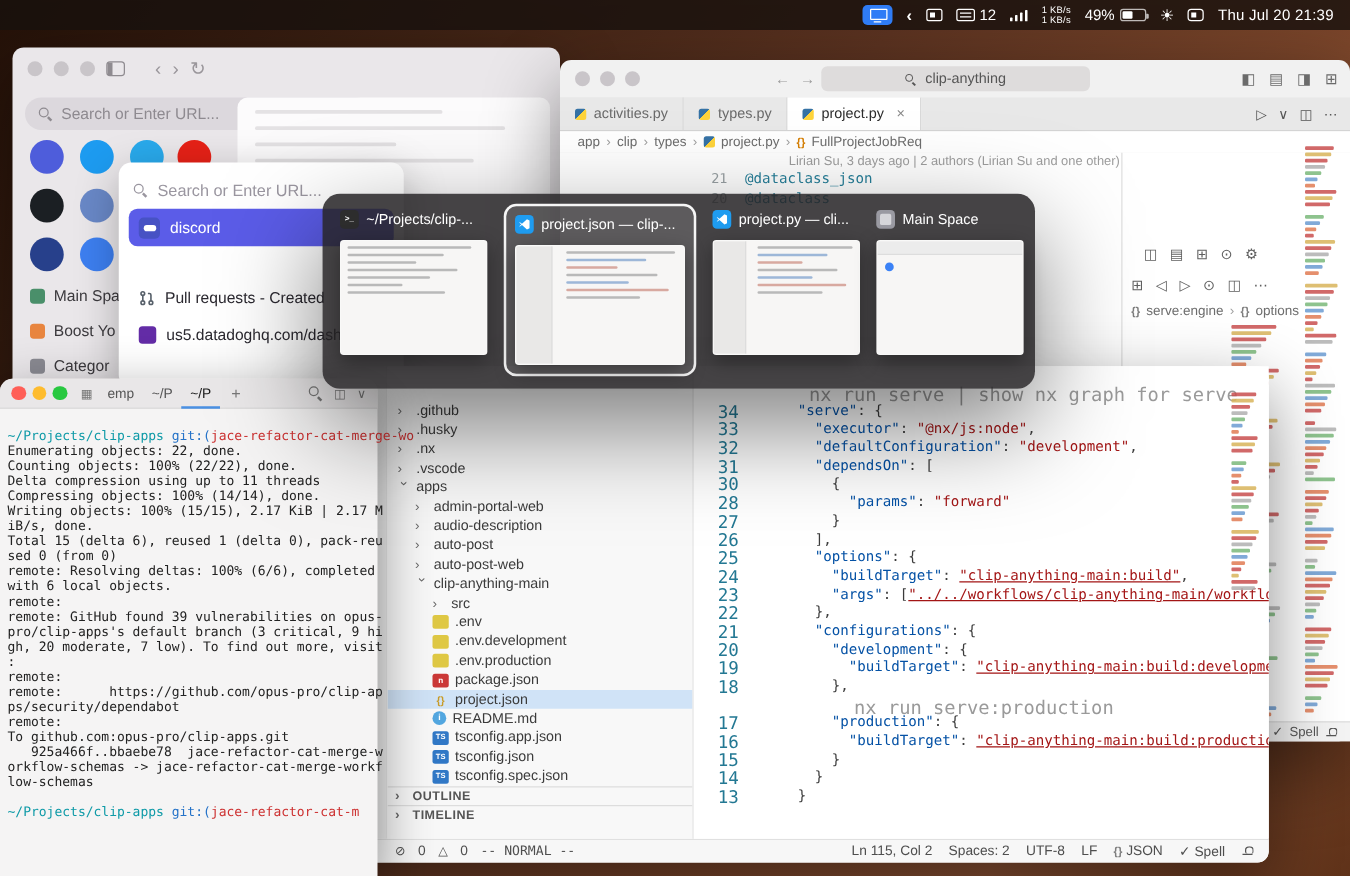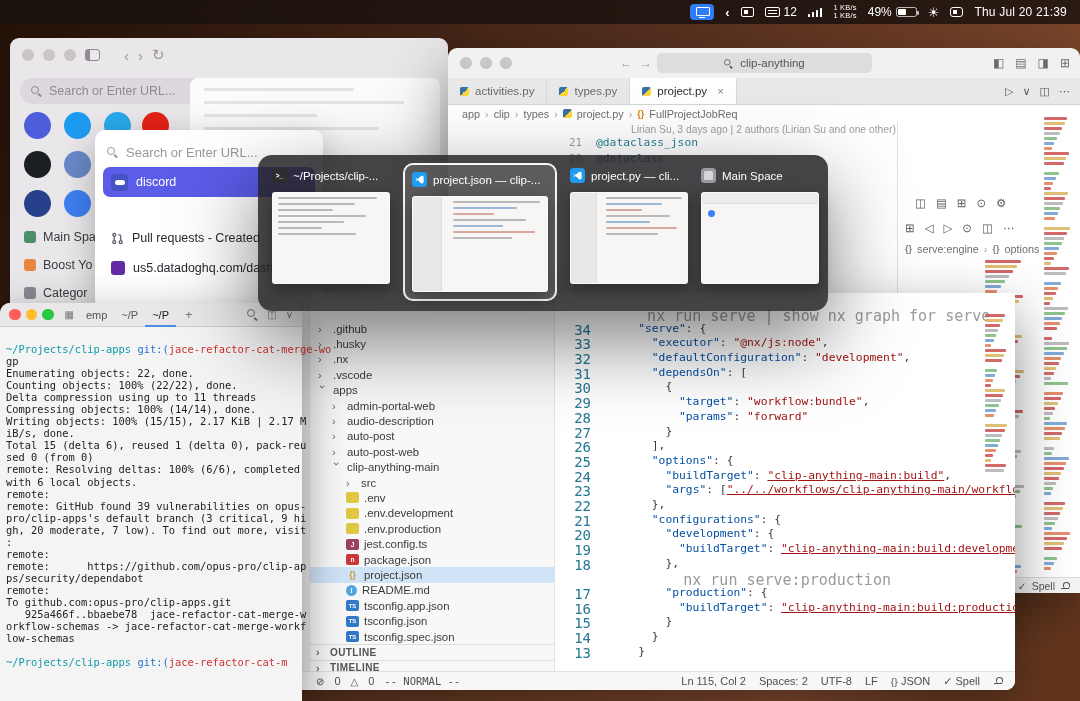--- a/index.html
+++ b/index.html
@@ -592,24 +592,20 @@
           </div>
           <div class="ex-row" style="padding-left: 36px;">
             <span class="fic fic-env"></span>
             <span class="ex-label">.env.development</span>
           </div>
           <div class="ex-row" style="padding-left: 36px;">
             <span class="fic fic-env"></span>
             <span class="ex-label">.env.production</span>
           </div>
           <div class="ex-row" style="padding-left: 36px;">
-            <span class="fic fic-jest">J</span>
-            <span class="ex-label">jest.config.ts</span>
-          </div>
-          <div class="ex-row" style="padding-left: 36px;">
             <span class="fic fic-npm">n</span>
             <span class="ex-label">package.json</span>
           </div>
           <div class="ex-row sel" style="padding-left: 36px;">
             <span class="fic fic-json">{}</span>
             <span class="ex-label">project.json</span>
           </div>
           <div class="ex-row" style="padding-left: 36px;">
             <span class="fic fic-md">i</span>
             <span class="ex-label">README.md</span>
@@ -637,21 +633,20 @@
       </div>
     </div>
     <div class="vf-editor">
       <div id="code-lines">
           <div class="cl"><span class="gut"></span><span class="ct"><span class="sy-l">    nx run serve | show nx graph for serve</span></span></div>
           <div class="cl"><span class="gut">34</span><span class="ct"><span class="sy-p">    </span><span class="sy-k">"serve"</span><span class="sy-p">: {</span></span></div>
           <div class="cl"><span class="gut">33</span><span class="ct"><span class="sy-p">      </span><span class="sy-k">"executor"</span><span class="sy-p">: </span><span class="sy-v">"@nx/js:node"</span><span class="sy-p">,</span></span></div>
           <div class="cl"><span class="gut">32</span><span class="ct"><span class="sy-p">      </span><span class="sy-k">"defaultConfiguration"</span><span class="sy-p">: </span><span class="sy-v">"development"</span><span class="sy-p">,</span></span></div>
           <div class="cl"><span class="gut">31</span><span class="ct"><span class="sy-p">      </span><span class="sy-k">"dependsOn"</span><span class="sy-p">: [</span></span></div>
           <div class="cl"><span class="gut">30</span><span class="ct"><span class="sy-p">        {</span></span></div>
-          <div class="cl"><span class="gut">29</span><span class="ct"><span class="sy-p">          </span><span class="sy-k">"target"</span><span class="sy-p">: </span><span class="sy-v">"workflow:bundle"</span><span class="sy-p">,</span></span></div>
           <div class="cl"><span class="gut">28</span><span class="ct"><span class="sy-p">          </span><span class="sy-k">"params"</span><span class="sy-p">: </span><span class="sy-v">"forward"</span></span></div>
           <div class="cl"><span class="gut">27</span><span class="ct"><span class="sy-p">        }</span></span></div>
           <div class="cl"><span class="gut">26</span><span class="ct"><span class="sy-p">      ],</span></span></div>
           <div class="cl"><span class="gut">25</span><span class="ct"><span class="sy-p">      </span><span class="sy-k">"options"</span><span class="sy-p">: {</span></span></div>
           <div class="cl"><span class="gut">24</span><span class="ct"><span class="sy-p">        </span><span class="sy-k">"buildTarget"</span><span class="sy-p">: </span><span class="sy-v sy-u">"clip-anything-main:build"</span><span class="sy-p">,</span></span></div>
           <div class="cl"><span class="gut">23</span><span class="ct"><span class="sy-p">        </span><span class="sy-k">"args"</span><span class="sy-p">: [</span><span class="sy-v sy-u">"../../workflows/clip-anything-main/workflow</span></span></div>
           <div class="cl"><span class="gut">22</span><span class="ct"><span class="sy-p">      },</span></span></div>
           <div class="cl"><span class="gut">21</span><span class="ct"><span class="sy-p">      </span><span class="sy-k">"configurations"</span><span class="sy-p">: {</span></span></div>
           <div class="cl"><span class="gut">20</span><span class="ct"><span class="sy-p">        </span><span class="sy-k">"development"</span><span class="sy-p">: {</span></span></div>
           <div class="cl"><span class="gut">19</span><span class="ct"><span class="sy-p">          </span><span class="sy-k">"buildTarget"</span><span class="sy-p">: </span><span class="sy-v sy-u">"clip-anything-main:build:developmen</span></span></div>
@@ -731,21 +726,20 @@
         </span>
       <span class="t-plus">+</span>
       <span class="t-right">
         <span class="mag"></span>
         <span>◫</span>
         <span>∨</span>
       </span>
     </div>
     <div id="t-body">
         <div class="t-line"><span class="tc-c">~/Projects/clip-apps</span><span class="tc-b"> git:(</span><span class="tc-r">jace-refactor-cat-merge-wo</span></div>
-        <div class="t-line"><span class="tc-d">gp</span></div>
         <div class="t-line"><span class="tc-d">Enumerating objects: 22, done.</span></div>
         <div class="t-line"><span class="tc-d">Counting objects: 100% (22/22), done.</span></div>
         <div class="t-line"><span class="tc-d">Delta compression using up to 11 threads</span></div>
         <div class="t-line"><span class="tc-d">Compressing objects: 100% (14/14), done.</span></div>
         <div class="t-line"><span class="tc-d">Writing objects: 100% (15/15), 2.17 KiB | 2.17 M</span></div>
         <div class="t-line"><span class="tc-d">iB/s, done.</span></div>
         <div class="t-line"><span class="tc-d">Total 15 (delta 6), reused 1 (delta 0), pack-reu</span></div>
         <div class="t-line"><span class="tc-d">sed 0 (from 0)</span></div>
         <div class="t-line"><span class="tc-d">remote: Resolving deltas: 100% (6/6), completed</span></div>
         <div class="t-line"><span class="tc-d">with 6 local objects.</span></div>

